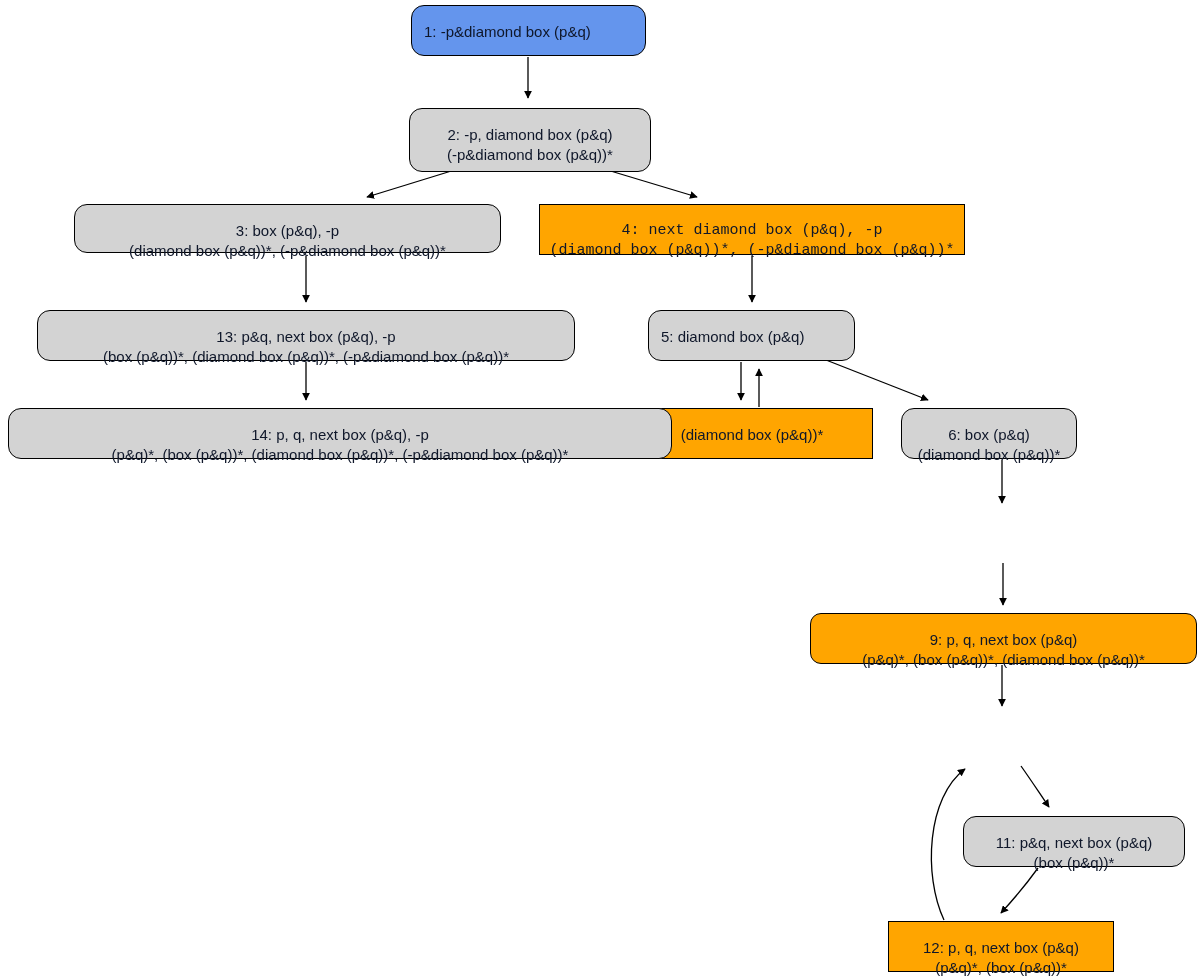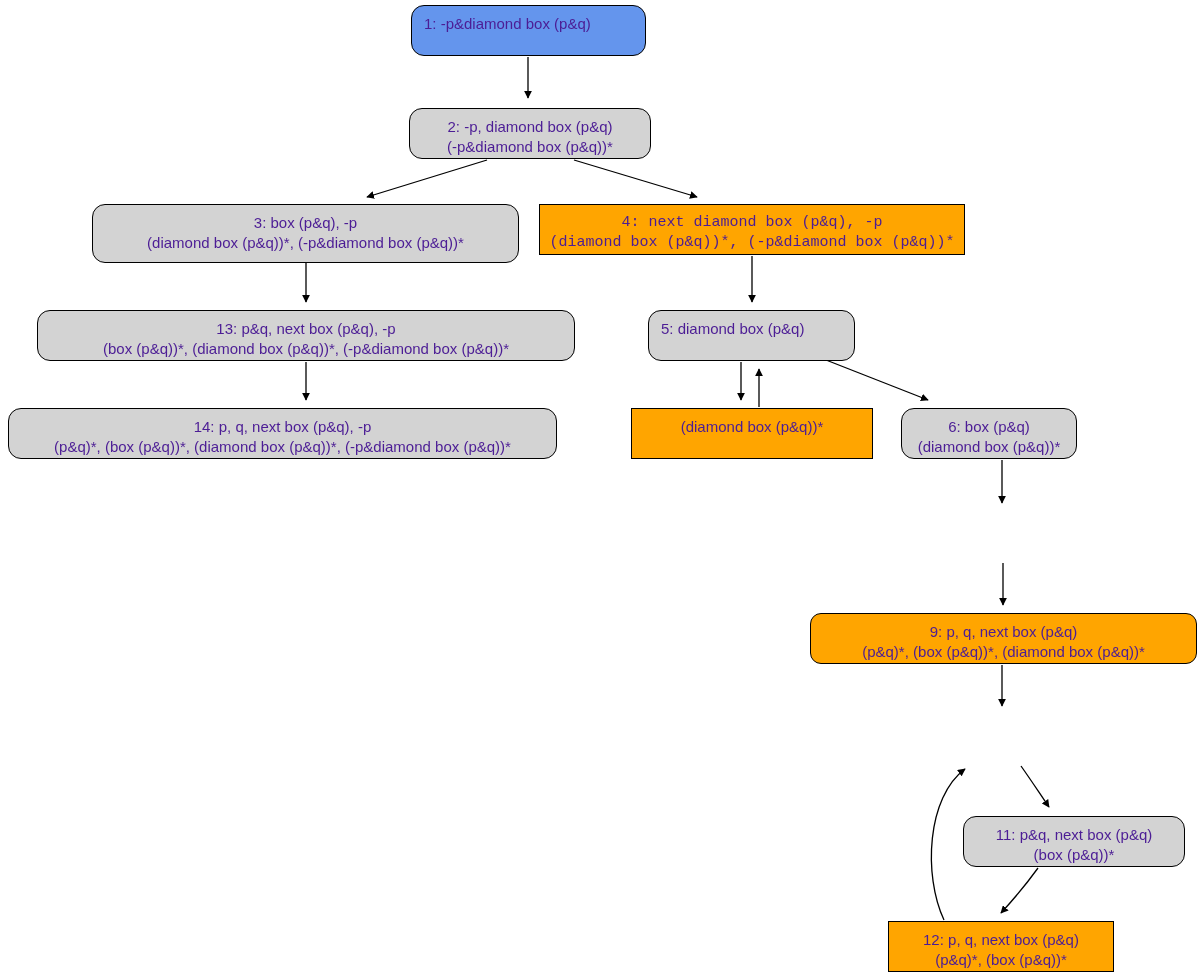--- a/index.html
+++ b/index.html
@@ -28,22 +28,22 @@
     position: absolute;
     box-sizing: border-box;
     border: 1px solid #000000;
     display: flex;
     flex-direction: column;
     align-items: center;
     justify-content: flex-start;
     text-align: center;
     font-size: 15px;
     line-height: 20px;
-    color: #4c1d95;
-    padding-top: 8px;
+    color: #0f172a;
+    padding-top: 16px;
     white-space: nowrap;
     letter-spacing: 0px;
   }
   .node.rounded { border-radius: 13px; }
   .node.rect { border-radius: 0; }
   .node.gray { background: #d3d3d3; }
   .node.orange { background: #ffa500; }
   .node.blue { background: #6495ed; }
   .node .line1, .node .line2 {
     display: block;
@@ -93,26 +93,26 @@
     <path d="M1038,868 C1025,886 1012,901 1001,913" stroke="#000" stroke-width="1.3" fill="none" marker-end="url(#arrow)"></path>
 
     <path d="M944,920 C923,875 927,797 965,769" stroke="#000" stroke-width="1.3" fill="none" marker-end="url(#arrow)"></path>
   </svg>
 
   <div class="node blue rounded left-text" style="left:411px; top:5px; width:235px; height:51px;">
     <span class="line1">1: -p&amp;diamond box (p&amp;q)</span>
     <span class="line2"></span>
   </div>
 
-  <div class="node gray rounded" style="left:409px; top:108px; width:242px; height:51px;">
+  <div class="node gray rounded" style="left:409px; top:108px; width:242px; height:64px;">
     <span class="line1">2: -p, diamond box (p&amp;q)</span>
     <span class="line2">(-p&amp;diamond box (p&amp;q))*</span>
   </div>
 
-  <div class="node gray rounded" style="left:92px; top:204px; width:427px; height:59px;">
+  <div class="node gray rounded" style="left:74px; top:204px; width:427px; height:49px;">
     <span class="line1">3: box (p&amp;q), -p</span>
     <span class="line2">(diamond box (p&amp;q))*, (-p&amp;diamond box (p&amp;q))*</span>
   </div>
 
   <div class="node orange rect" style="left:539px; top:204px; width:426px; height:51px;font-family:Liberation Mono, monospace;">
     <span class="line1">4: next diamond box (p&amp;q), -p</span>
     <span class="line2">(diamond box (p&amp;q))*, (-p&amp;diamond box (p&amp;q))*</span>
   </div>
 
   <div class="node gray rounded left-text" style="left:648px; top:310px; width:207px; height:51px;">
@@ -144,18 +144,18 @@
   <div class="node orange rect" style="left:888px; top:921px; width:226px; height:51px;">
     <span class="line1">12: p, q, next box (p&amp;q)</span>
     <span class="line2">(p&amp;q)*, (box (p&amp;q))*</span>
   </div>
 
   <div class="node gray rounded" style="left:37px; top:310px; width:538px; height:51px;">
     <span class="line1">13: p&amp;q, next box (p&amp;q), -p</span>
     <span class="line2">(box (p&amp;q))*, (diamond box (p&amp;q))*, (-p&amp;diamond box (p&amp;q))*</span>
   </div>
 
-  <div class="node gray rounded" style="left:8px; top:408px; width:549px; height:51px;">
+  <div class="node gray rounded" style="left:8px; top:408px; width:664px; height:51px;">
     <span class="line1">14: p, q, next box (p&amp;q), -p</span>
     <span class="line2">(p&amp;q)*, (box (p&amp;q))*, (diamond box (p&amp;q))*, (-p&amp;diamond box (p&amp;q))*</span>
   </div>
 
 </div>
 
 </body></html>

